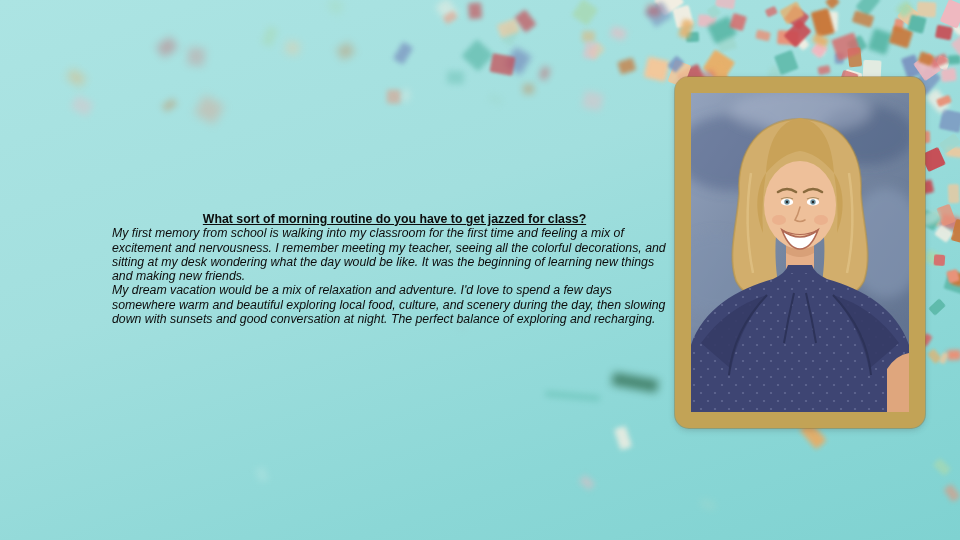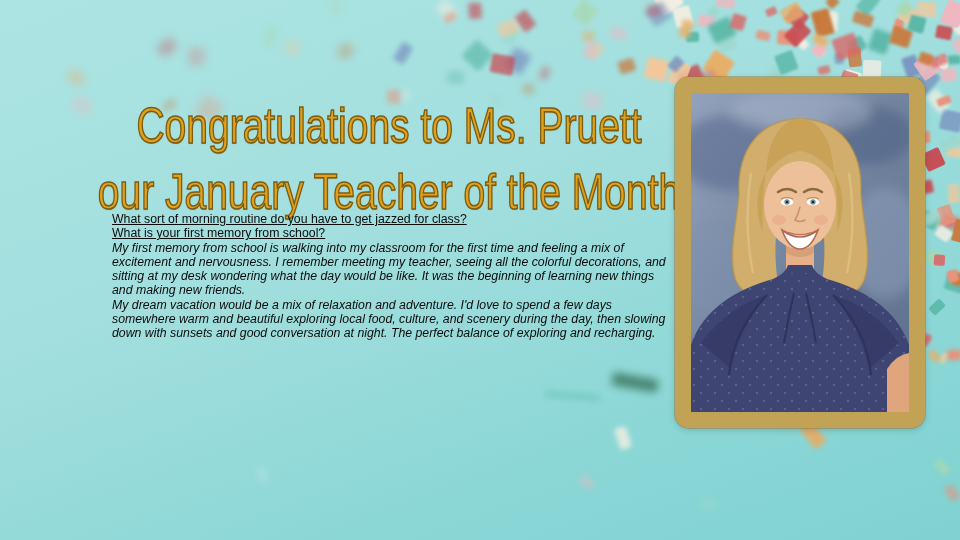--- a/index.html
+++ b/index.html
@@ -24,21 +24,21 @@
     text-shadow:0 1px 1px rgba(122,90,16,.55);
     transform:scaleX(0.78);transform-origin:50% 50%;
     white-space:nowrap;letter-spacing:0px;
   }
 
   
   .qa-block{
     position:absolute;left:112px;top:212px;width:565px;z-index:2;
     color:#0c0c0c;font-size:12.3px;line-height:14.3px;
   }
-  .qa-q{font-weight:normal;text-decoration:underline;}
+  .qa-q{font-weight:bold;text-decoration:underline;text-align:center;}
   .qa-a{font-style:italic;}
 
   
   .photo-frame{
     position:absolute;left:675px;top:77px;width:218px;height:319px;z-index:3;
     border:16px solid #c2a356;border-radius:14px;
     box-shadow:0 0 0 1px rgba(150,120,50,.45), 0 2px 6px rgba(60,60,60,.25);
     overflow:hidden;background:#7b8aa6;
   }
   .photo-frame svg{display:block;}
@@ -178,28 +178,23 @@
       <div class="cf" style="left: 934px; top: 462px; width: 16px; height: 10px; background: rgb(168, 217, 176); transform: rotate(44deg); filter: blur(2px); opacity: 0.7;"></div>
       <div class="cf" style="left: 944px; top: 488px; width: 16px; height: 10px; background: rgb(232, 147, 122); transform: rotate(54deg); filter: blur(2.5px); opacity: 0.6;"></div>
       <div class="cf" style="left: 580px; top: 478px; width: 14px; height: 9px; background: rgb(240, 184, 192); transform: rotate(40deg); filter: blur(3px); opacity: 0.5;"></div>
       <div class="cf" style="left: 700px; top: 500px; width: 16px; height: 9px; background: rgb(159, 216, 206); transform: rotate(20deg); filter: blur(3.5px); opacity: 0.45;"></div>
       <div class="cf" style="left: 255px; top: 470px; width: 14px; height: 9px; background: rgb(191, 232, 228); transform: rotate(65deg); filter: blur(3.5px); opacity: 0.4;"></div>
       <div class="cf" style="left: 455px; top: 320px; width: 12px; height: 7px; background: rgb(159, 196, 200); transform: rotate(55deg); filter: blur(3.5px); opacity: 0.35;"></div>
       <div class="cf" style="left: 612px; top: 376px; width: 46px; height: 13px; background: rgb(47, 107, 78); transform: rotate(10deg); filter: blur(4px); opacity: 0.75;"></div>
       <div class="cf" style="left: 545px; top: 393px; width: 55px; height: 6px; background: rgb(88, 184, 168); transform: rotate(5deg); filter: blur(3px); opacity: 0.45;"></div>
     </div>
 
-  <div class="title-block">
-    <div class="title-line">Congratulations to Ms. Pruett</div>
-    <div class="title-line">our January Teacher of the Month</div>
-  </div>
 
   <div class="qa-block">
     <div class="qa-q">What sort of morning routine do you have to get jazzed for class?</div>
-    <div class="qa-q">What is your first memory from school?</div>
     <div class="qa-a">My first memory from school is walking into my classroom for the first time and feeling a mix of excitement and nervousness. I remember meeting my teacher, seeing all the colorful decorations, and sitting at my desk wondering what the day would be like. It was the beginning of learning new things and making new friends.</div>
     <div class="qa-a">My dream vacation would be a mix of relaxation and adventure. I'd love to spend a few days somewhere warm and beautiful exploring local food, culture, and scenery during the day, then slowing down with sunsets and good conversation at night. The perfect balance of exploring and recharging.</div>
   </div>
 
   <div class="photo-frame">
 
     <svg width="218" height="319" viewBox="0 0 218 319">
       <defs>
         <linearGradient id="bgG" x1="0" y1="0" x2="1" y2="1">
           <stop offset="0" stop-color="#93a2bc"></stop>

